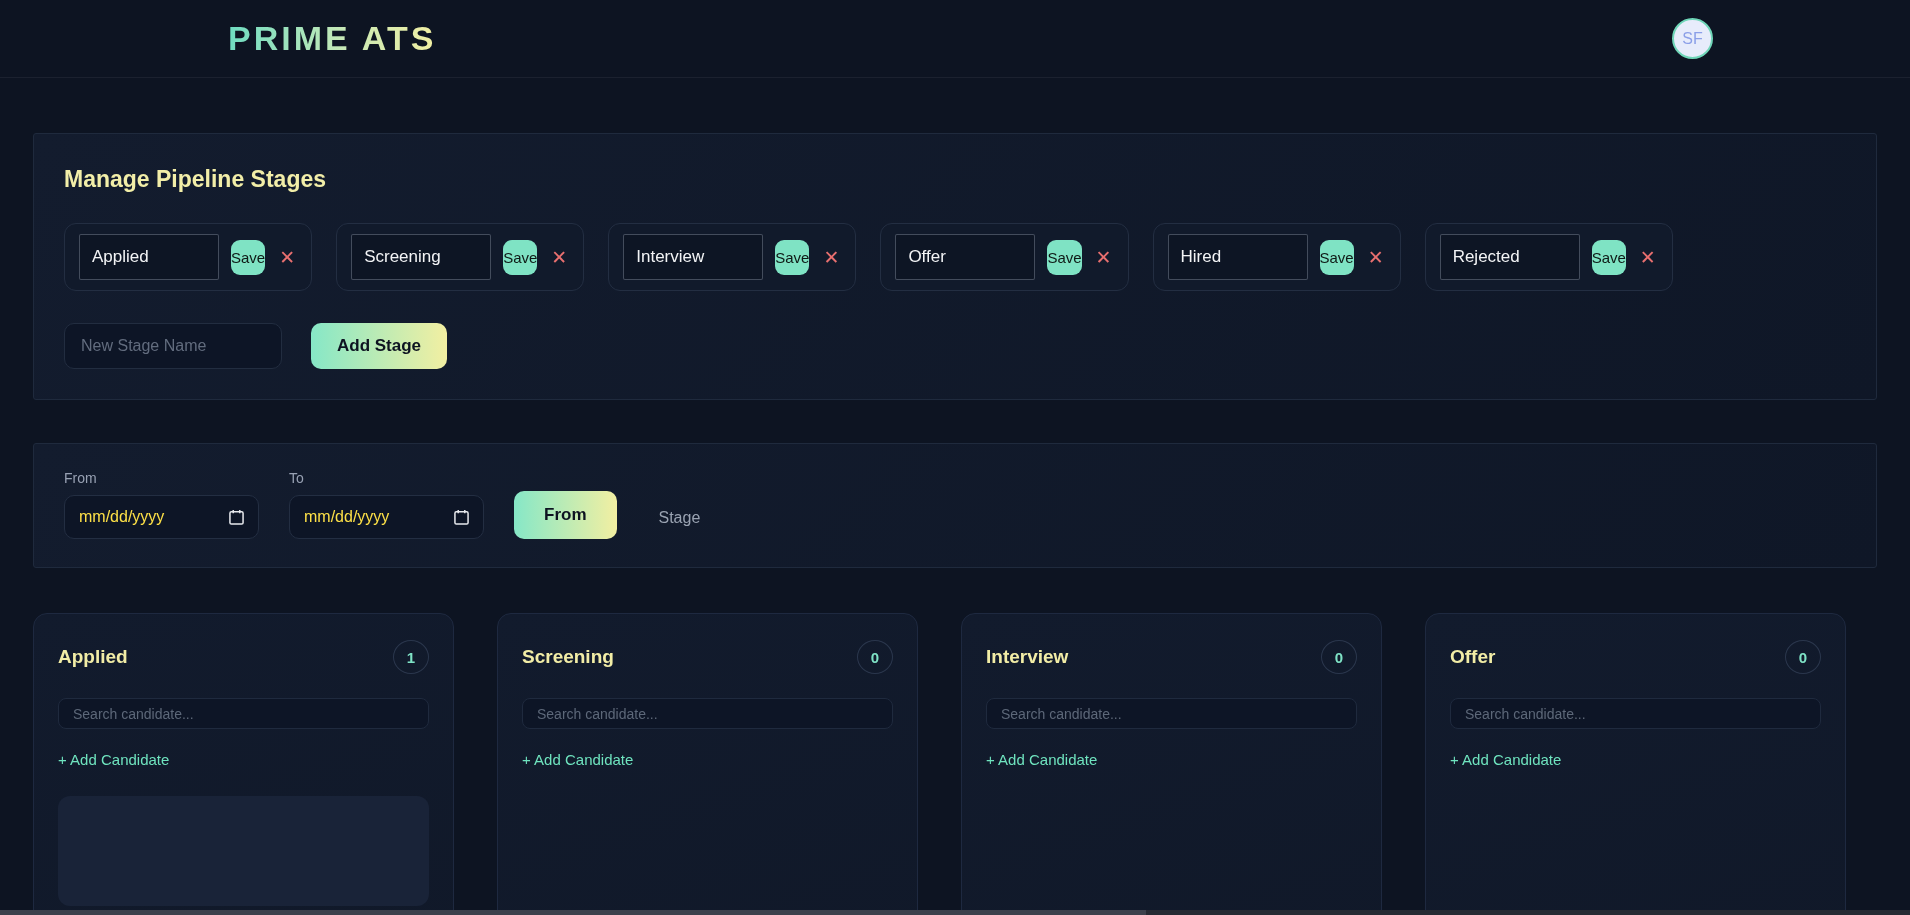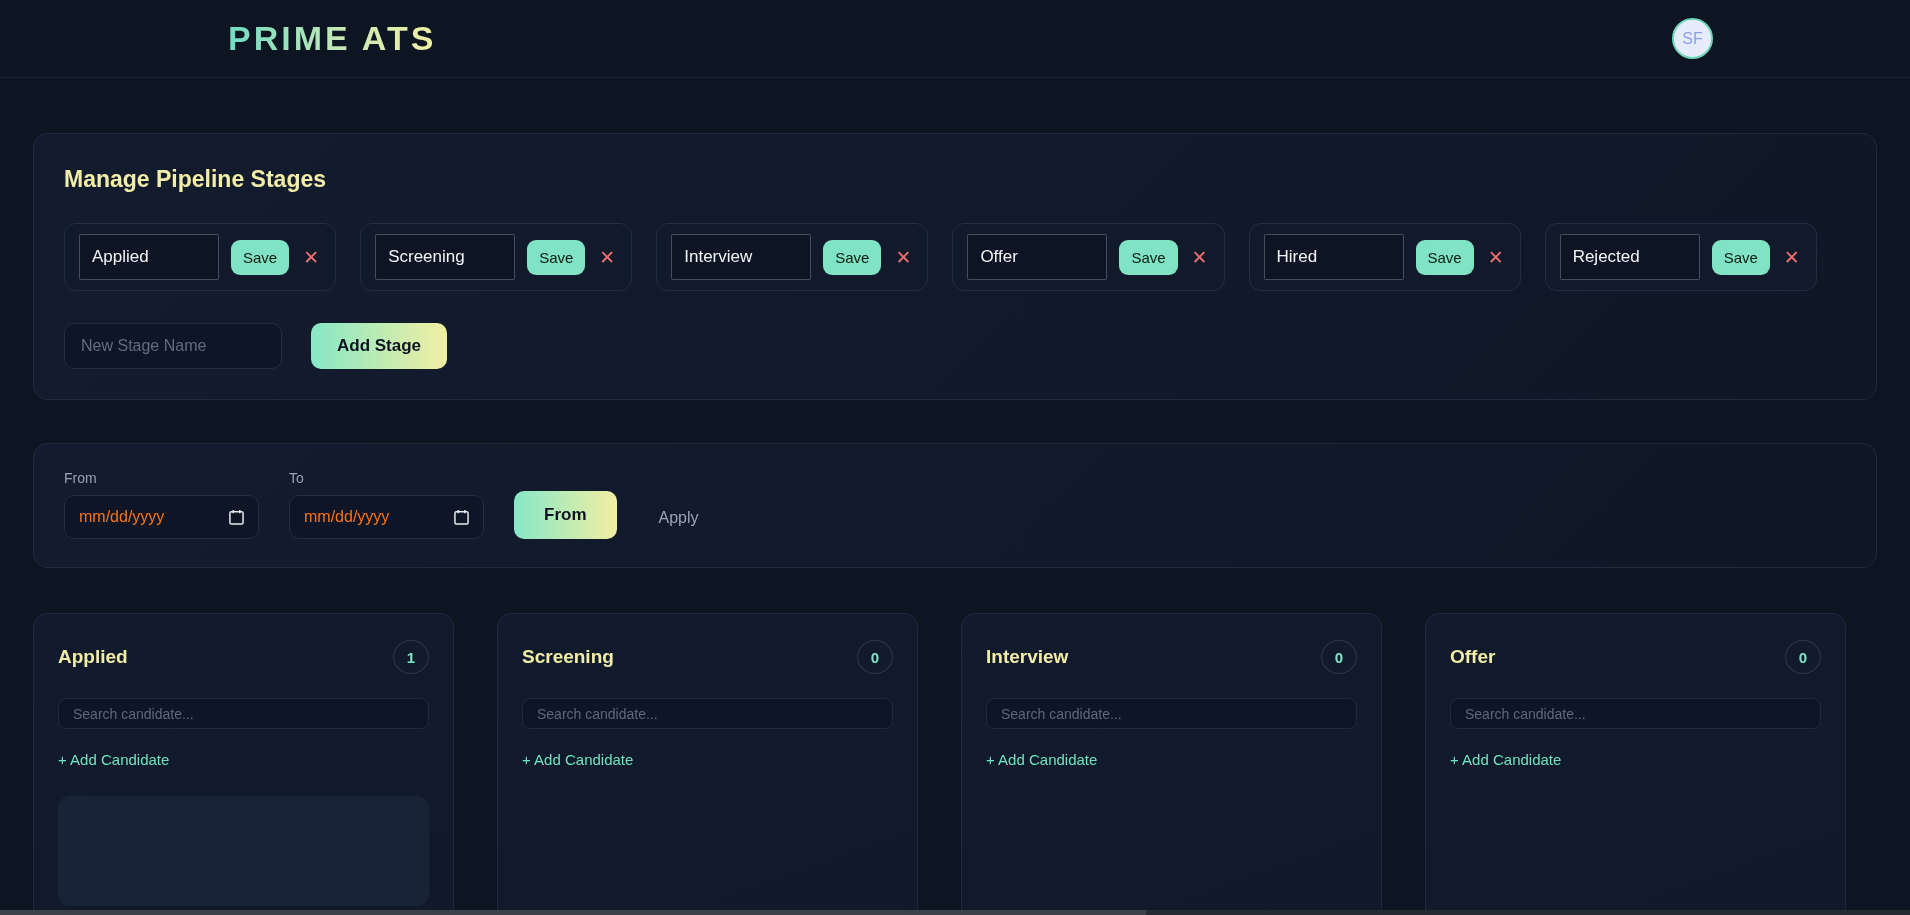--- a/index.html
+++ b/index.html
@@ -68,21 +68,21 @@
     color: #8b9fe8;
     cursor: pointer;
   }
 
   
   .main { padding: 0 33px; }
 
   .panel {
     background: linear-gradient(135deg, #131c2e 0%, #0f1727 100%);
     border: 1px solid #1f2a3d;
-    border-radius: 14px;
+    border-radius: 3px;
   }
 
   
   .pipeline-panel { margin-top: 55px; padding: 32px 30px 30px 30px; }
   .pipeline-title {
     color: #f2eea8;
     font-size: 23px;
     font-weight: 700;
     margin-bottom: 30px;
   }
@@ -107,21 +107,21 @@
     font-size: 17px;
     padding: 0 12px;
     font-family: inherit;
     outline: none;
   }
   .save-btn {
     background: #7fe3c4;
     color: #0f1a16;
     border: none;
     border-radius: 9px;
-    padding: 9px 12px;
+    padding: 9px 0;
     font-size: 15px;
     font-family: inherit;
     cursor: pointer;
   }
   .remove-btn {
     background: none;
     border: none;
     color: #e86f6f;
     font-size: 19px;
     cursor: pointer;
@@ -167,21 +167,21 @@
   .date-input {
     width: 195px;
     height: 44px;
     background: #0d1526;
     border: 1px solid #232e42;
     border-radius: 10px;
     display: flex;
     align-items: center;
     justify-content: space-between;
     padding: 12px 14px;
-    color: #f97316;
+    color: #fde047;
     font-size: 16px;
     cursor: text;
   }
   .field-group + .field-group { margin-left: 30px; }
   .apply-btn { height: 48px; padding: 0 30px; margin-left: 30px; font-weight: 600; }
   .reset-link {
     margin-left: 42px;
     color: #9aa3b2;
     font-size: 16px;
     padding-bottom: 12px;
@@ -333,21 +333,21 @@
       <div class="date-input">
         <span>mm/dd/yyyy</span>
         <svg class="cal-icon" viewBox="0 0 16 17" fill="none" stroke="#e8eaee" stroke-width="1.6">
           <rect x="1" y="3" width="14" height="13" rx="1.5"></rect>
           <line x1="4.5" y1="1" x2="4.5" y2="4.5"></line>
           <line x1="11.5" y1="1" x2="11.5" y2="4.5"></line>
         </svg>
       </div>
     </div>
     <button class="grad-btn apply-btn">From</button>
-    <div class="reset-link">Apply</div>
+    <div class="reset-link">Stage</div>
   </div>
 
   <div class="board">
 
     <div class="column">
       <div class="col-header">
         <div class="col-title">Applied</div>
         <div class="count-badge">1</div>
       </div>
       <input class="search-input" placeholder="Search candidate..." style="">

